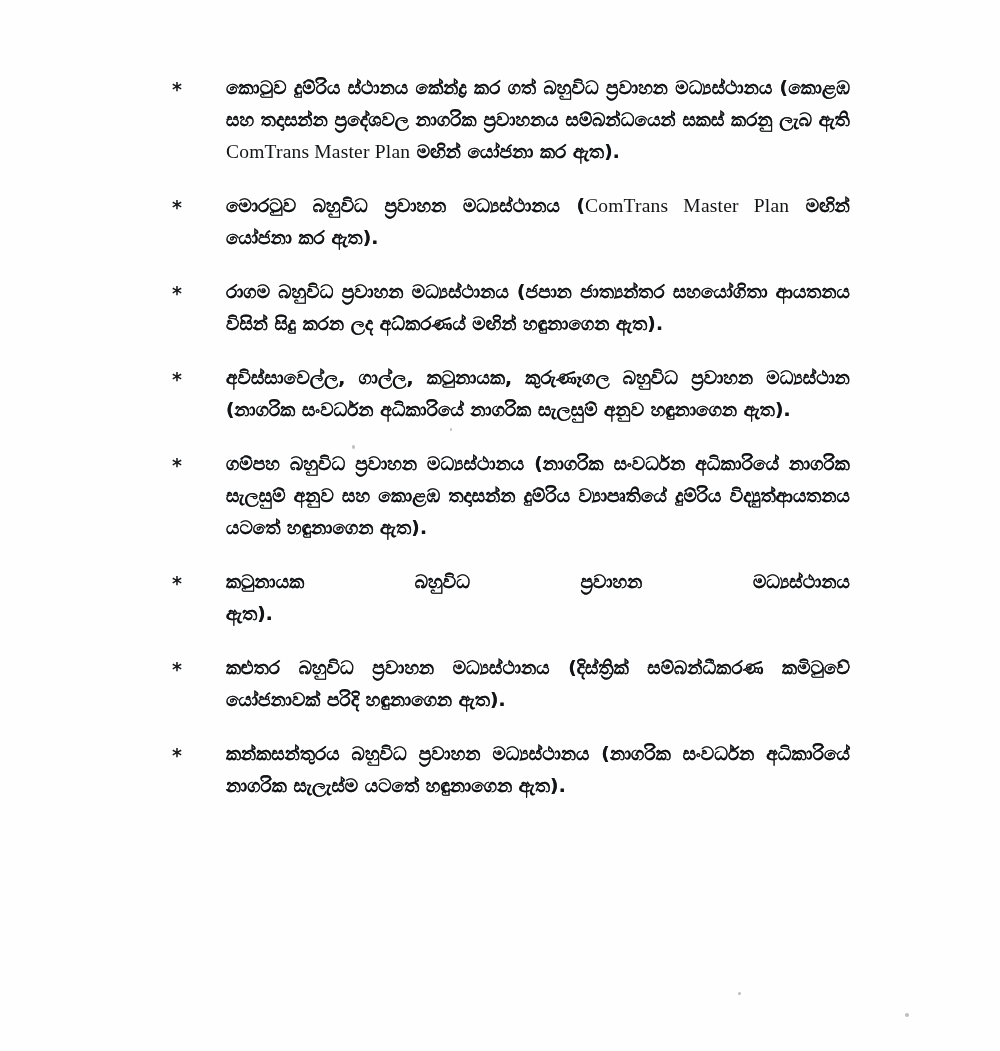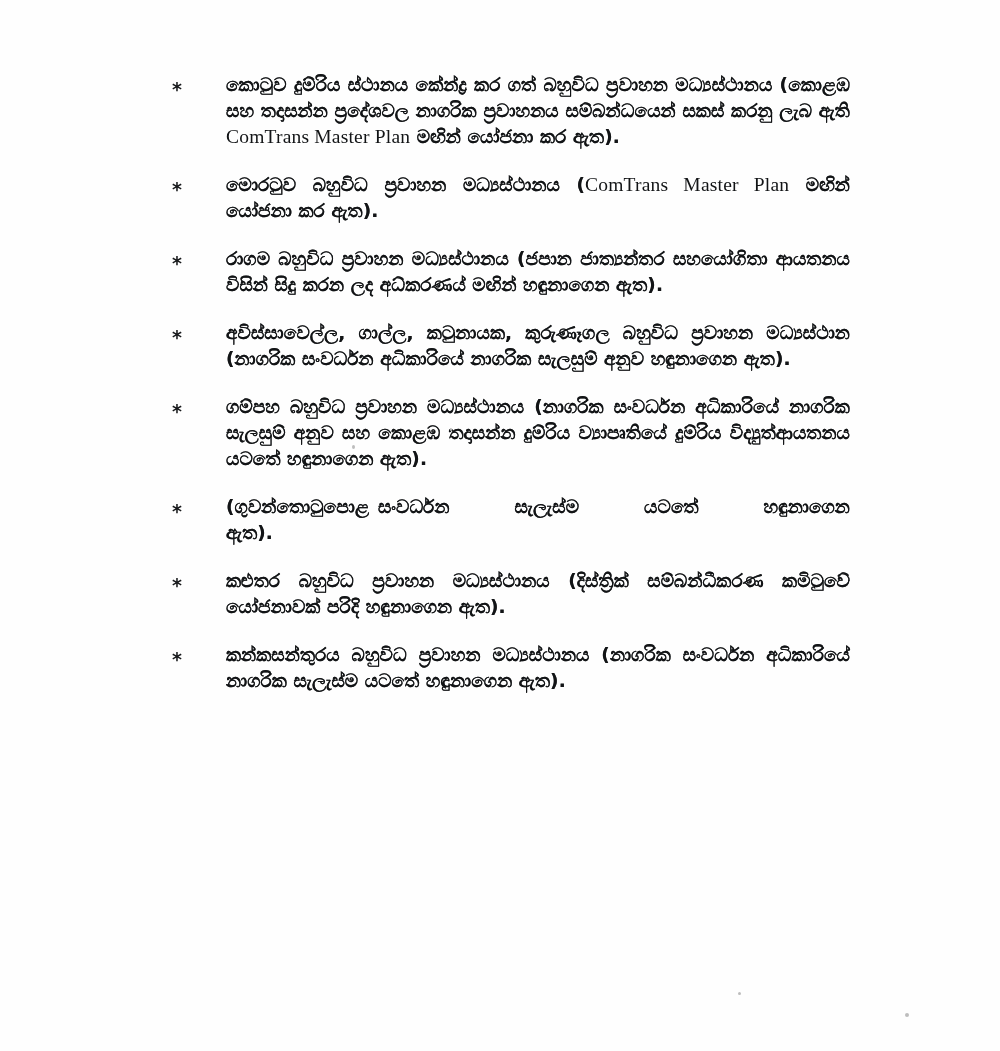--- a/index.html
+++ b/index.html
@@ -68,21 +68,21 @@
     font-size: 19px;
     line-height: 33px;
     color: #16181a;
     font-weight: 700;
   }
 
   .bullet-text {
     display: block;
     font-family: "DejaVu Sans", "Liberation Sans", sans-serif;
     font-size: 18.5px;
-    line-height: 26px;
+    line-height: 32px;
     color: #121416;
     text-align: justify;
     text-justify: inter-word;
     font-weight: 600;
     letter-spacing: 0.1px;
     
     text-shadow: 0 0 0.45px rgba(20, 22, 24, 0.72);
   }
 
   
@@ -143,24 +143,24 @@
 
       <li class="bullet-item">
         <span class="bullet-marker">*</span>
         <span class="bullet-text">ගම්පහ බහුවිධ ප්‍රවාහන මධ්‍යස්ථානය (නාගරික සංවර්ධන අධිකාරියේ නාගරික සැලසුම් අනුව සහ කොළඹ තදාසන්න දුම්රිය ව්‍යාපෘතියේ දුම්රිය විද්‍යුත්ආයතනය යටතේ හඳුනාගෙන ඇත).</span>
       </li>
 
       <li class="bullet-item">
         <span class="bullet-marker">*</span>
         <span class="bullet-text wide-justify">
           <span class="stretch-line">
-            <span>(ගුවන්තොටුපොළ සංවර්ධන</span>
-            <span>සැලැස්ම</span>
-            <span>යටතේ</span>
-            <span>හඳුනාගෙන</span>
+            <span>කටුනායක</span>
+            <span>බහුවිධ</span>
+            <span>ප්‍රවාහන</span>
+            <span>මධ්‍යස්ථානය</span>
           </span>
           <span>ඇත).</span>
         </span>
       </li>
 
       <li class="bullet-item">
         <span class="bullet-marker">*</span>
         <span class="bullet-text">කළුතර බහුවිධ ප්‍රවාහන මධ්‍යස්ථානය (දිස්ත්‍රික් සම්බන්ධීකරණ කමිටුවේ යෝජනාවක් පරිදි හඳුනාගෙන ඇත).</span>
       </li>
 

